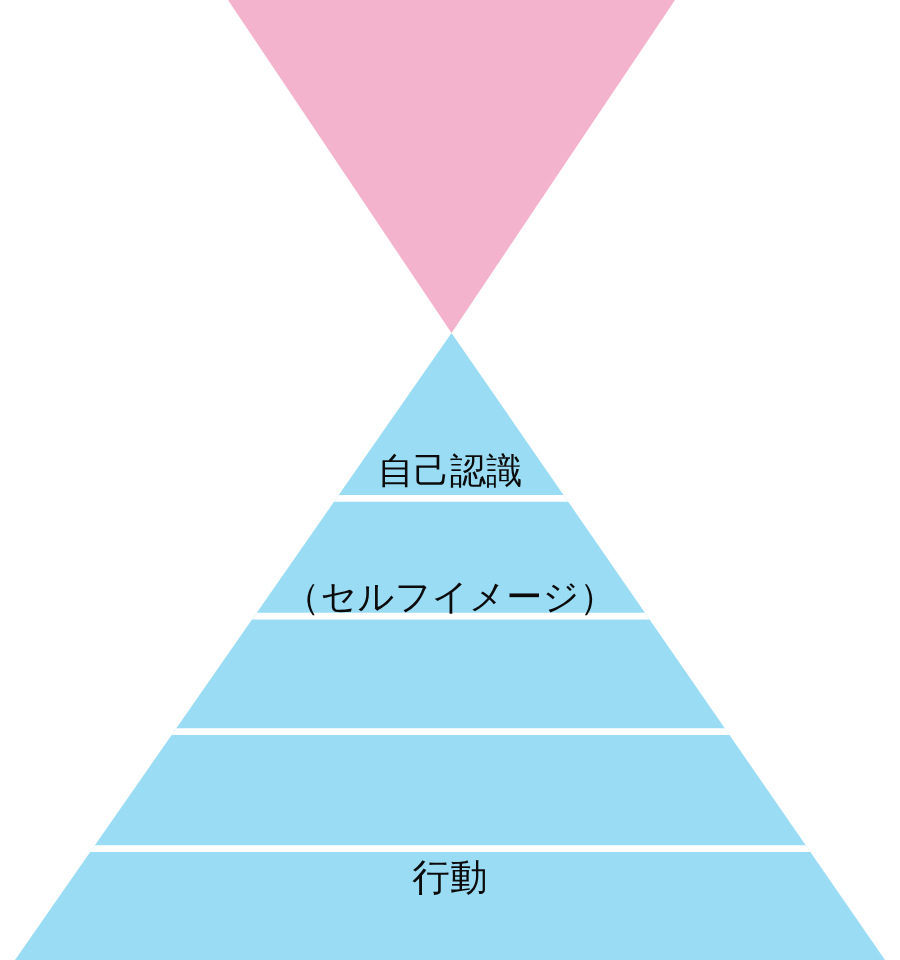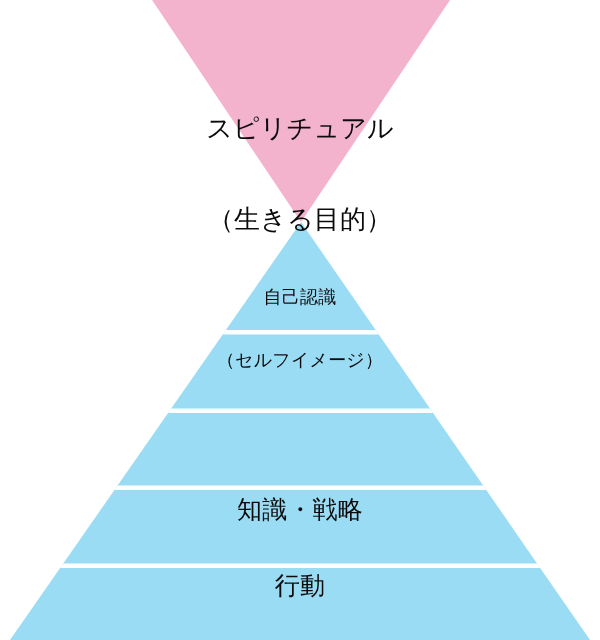--- a/index.html
+++ b/index.html
@@ -40,21 +40,21 @@
     line-height: 1.17;
     white-space: pre;
     letter-spacing: 0.2px;
   }
   .lbl-spiritual {
     top: 52px;
     font-size: 26px;
   }
   .lbl-selfimage {
     top: 245px;
-    font-size: 18px;
+    font-size: 24px;
   }
   .lbl-beliefs {
     top: 358px;
     font-size: 25px;
   }
   .lbl-knowledge {
     top: 436px;
     font-size: 25px;
   }
   .lbl-action {
@@ -83,34 +83,27 @@
     <g clip-path="url(#pyramid-clip)">
       <rect x="0" y="330" width="600" height="4.5" fill="#ffffff"></rect>
       <rect x="0" y="408.5" width="600" height="4.5" fill="#ffffff"></rect>
       <rect x="0" y="485.5" width="600" height="4.5" fill="#ffffff"></rect>
       <rect x="0" y="563.5" width="600" height="4.5" fill="#ffffff"></rect>
     </g>
   </svg>
 
   <div class="label-layer">
 
-    <div class="band-label lbl-spiritual">
-      <div>スピリチュアル</div>
-      <div>（生きる目的）</div>
-    </div>
 
     <div class="band-label lbl-selfimage">
       <div>自己認識</div>
       <div>（セルフイメージ）</div>
     </div>
 
 
-    <div class="band-label lbl-knowledge">
-      <div>知識・戦略</div>
-    </div>
 
     <div class="band-label lbl-action">
       <div>行動</div>
     </div>
 
     <div class="band-label lbl-environment">
       
     </div>
 
   </div>

